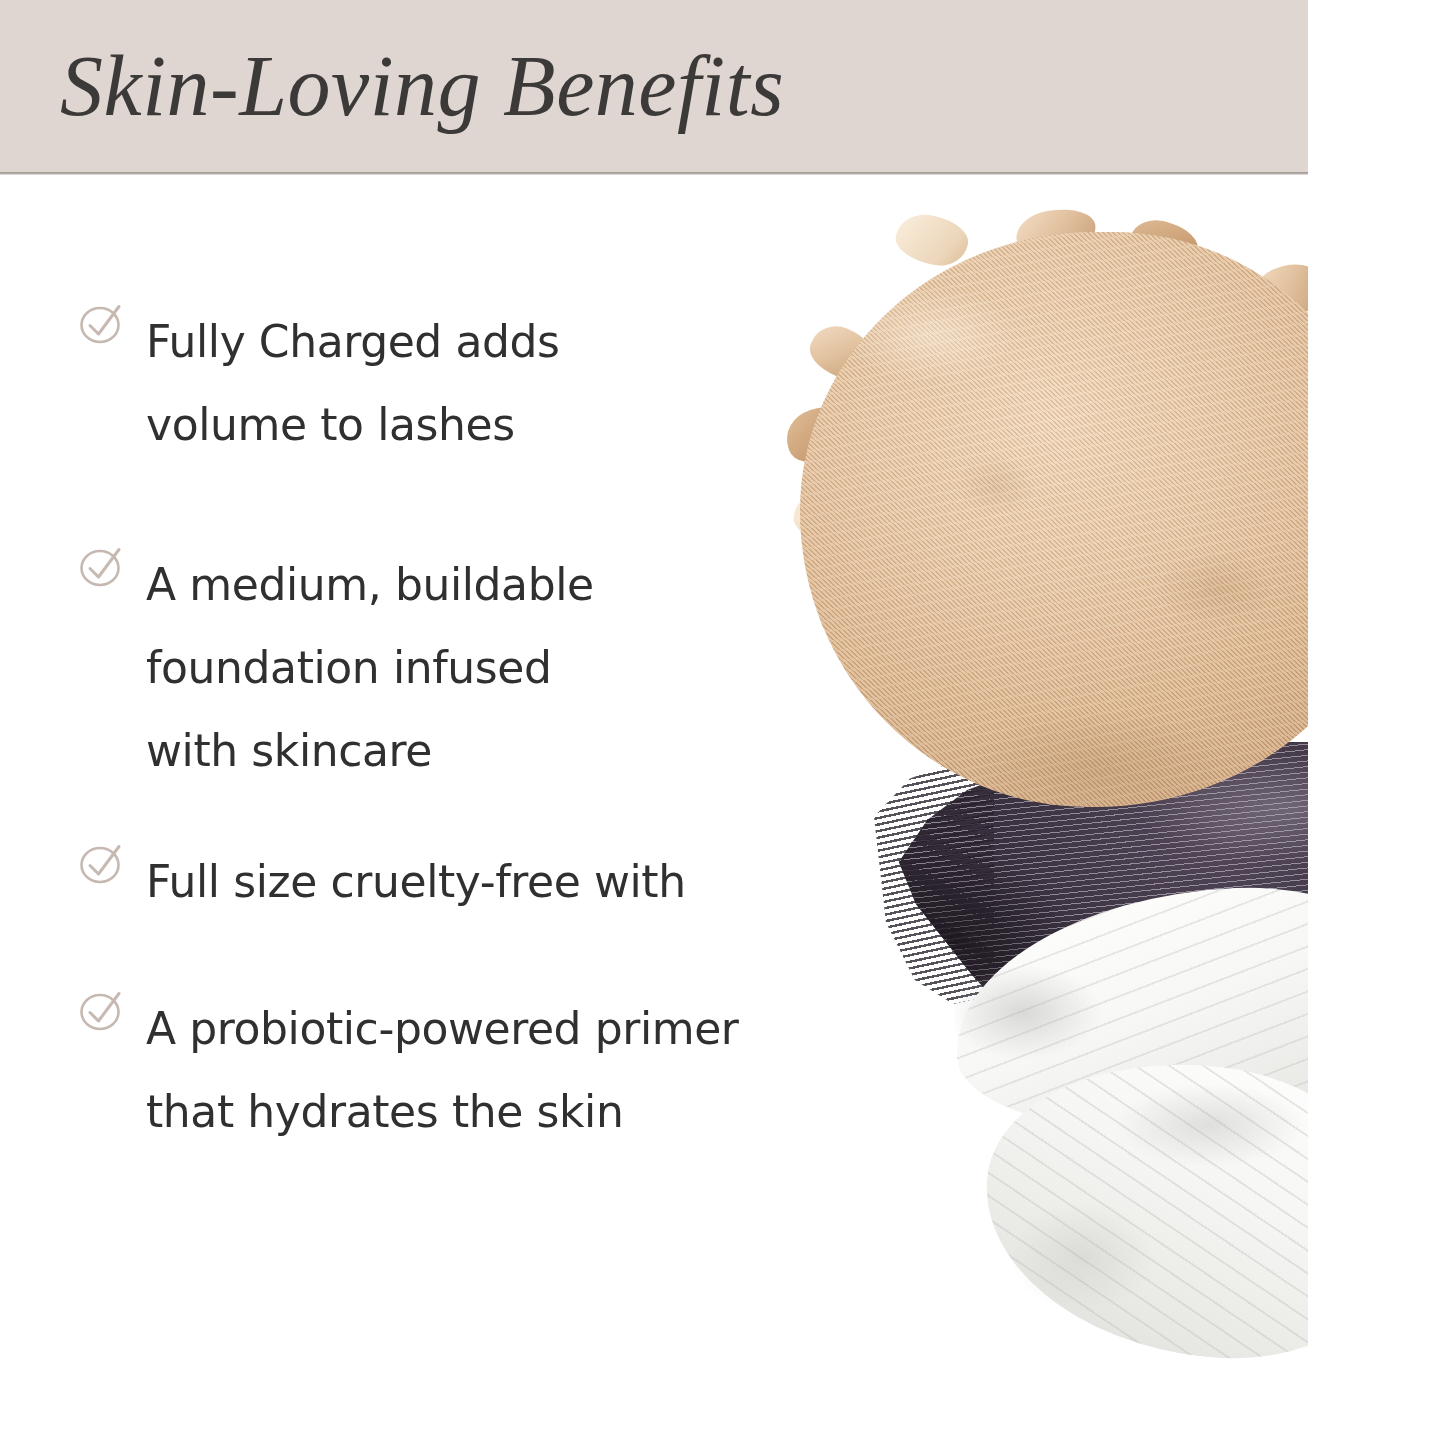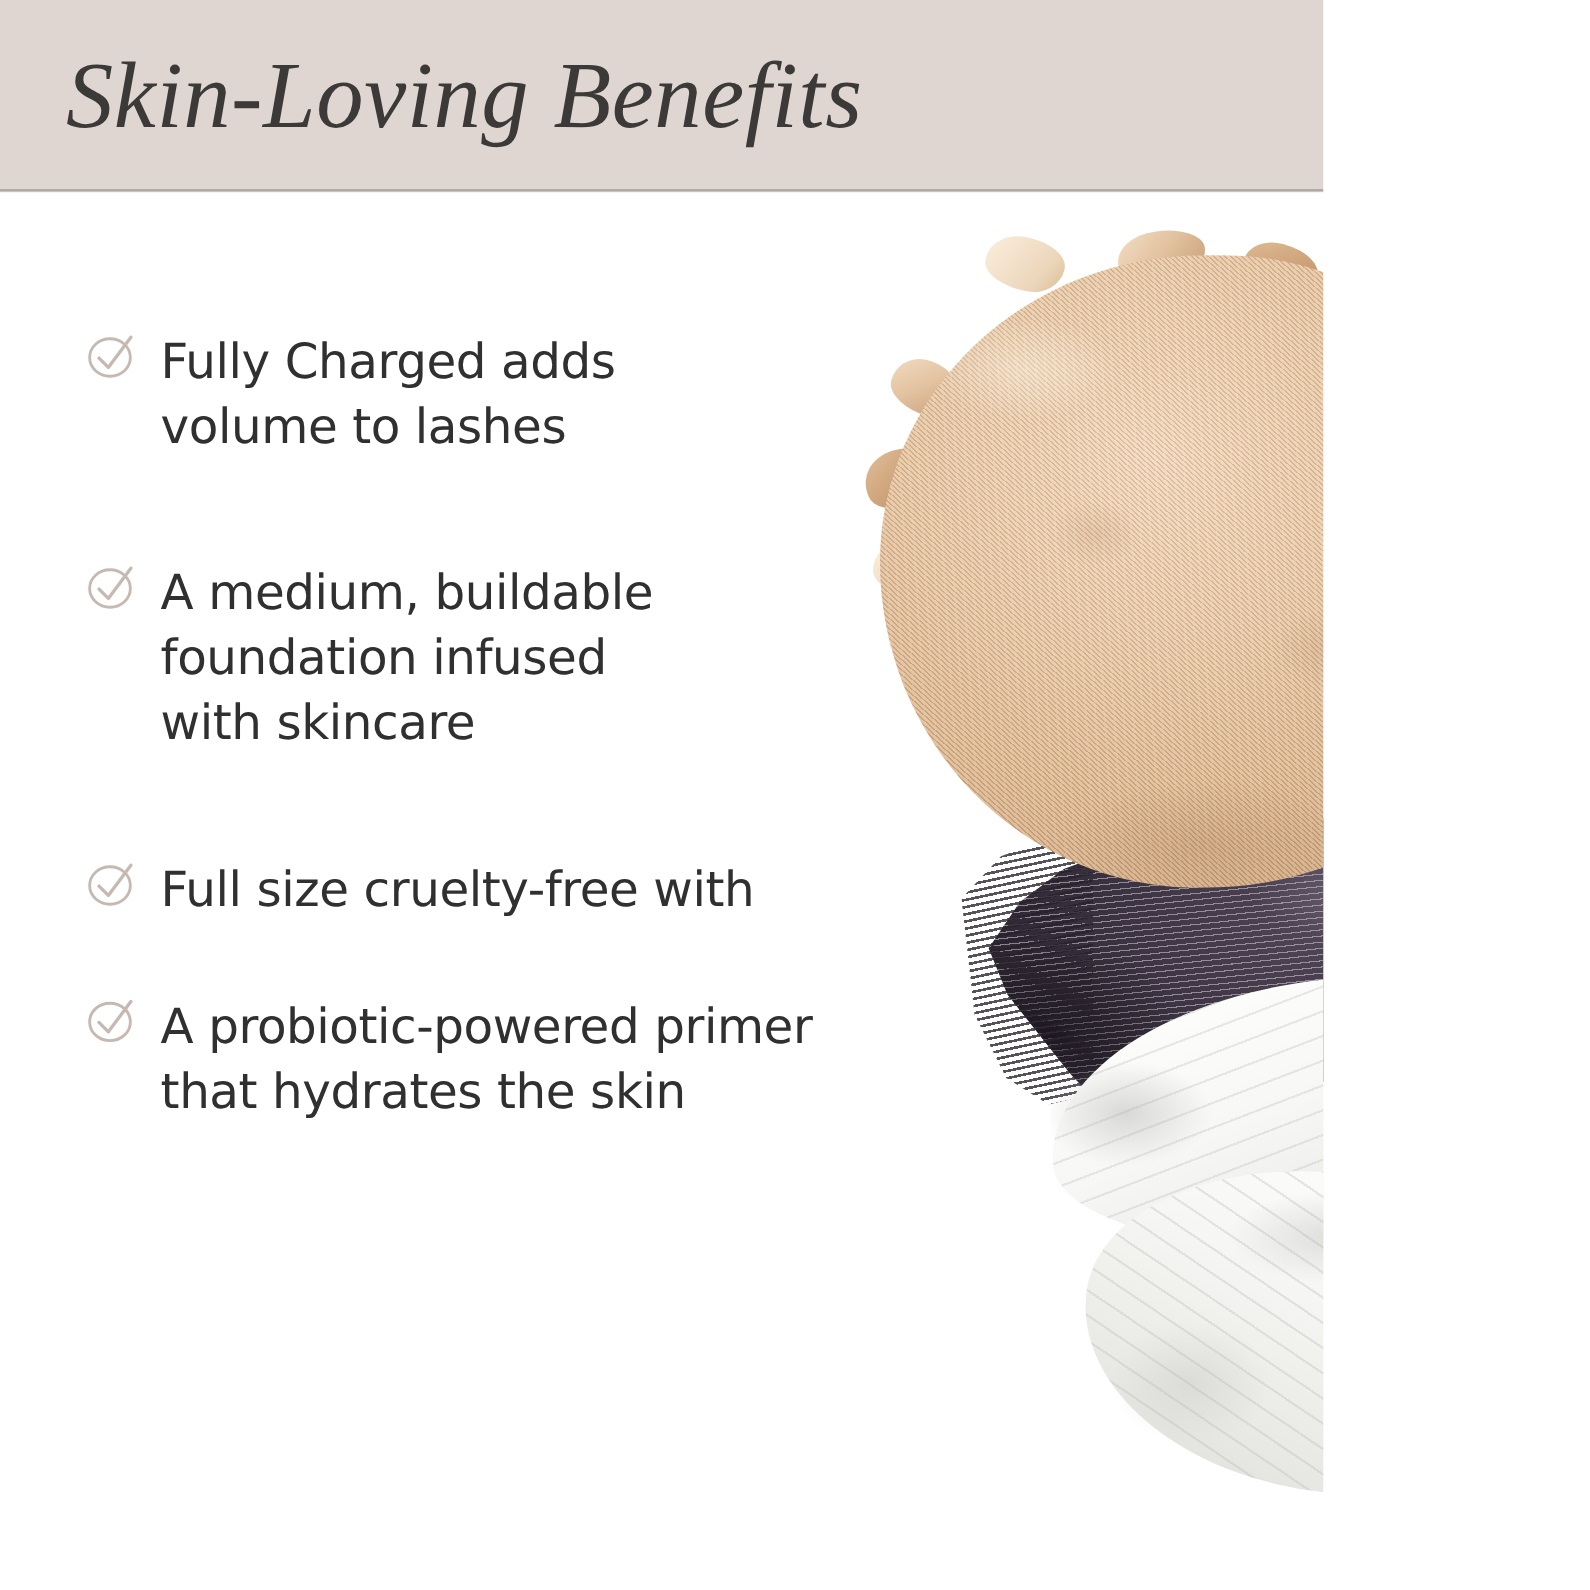--- a/index.html
+++ b/index.html
@@ -5,21 +5,21 @@
   html, body {
     margin: 0;
     padding: 0;
     background: #ffffff;
   }
   body {
     font-family: "Liberation Sans", sans-serif;
   }
   #canvas {
     position: relative;
-    width: 1203px;
+    width: 1308px;
     height: 1445px;
     background: #ffffff;
     overflow: hidden;
   }
 
   
   #header-band {
     position: absolute;
     left: 0;
     top: 0;
@@ -66,21 +66,21 @@
     width: 48px;
     height: 48px;
     display: block;
   }
   .benefit-text {
     display: block;
     margin-left: 68px;
     font-family: "DejaVu Sans", "Liberation Sans", sans-serif;
     font-weight: 400;
     font-size: 44px;
-    line-height: 59px;
+    line-height: 83px;
     color: #303030;
     letter-spacing: -0.4px;
     white-space: pre-line;
   }
 
   
   #powder-disc {
     position: absolute;
     left: 800px;
     top: 232px;
@@ -278,21 +278,21 @@
       <span class="benefit-icon">
         <svg viewBox="0 0 48 48" width="48" height="48" aria-hidden="true">
           <ellipse cx="22" cy="25" rx="18.5" ry="17" fill="none" stroke="#C6B9B1" stroke-width="2.6"></ellipse>
           <path d="M12 25.5 L20.5 34 L41 6.5" fill="none" stroke="#C6B9B1" stroke-width="3" stroke-linecap="round" stroke-linejoin="round"></path>
         </svg>
       </span>
       <span class="benefit-text">Fully Charged adds
 volume to lashes</span>
     </div>
 
-    <div class="benefit-item" style="min-height:222px; margin-top:50px;">
+    <div class="benefit-item" style="min-height:222px; margin-top:77px;">
       <span class="benefit-icon">
         <svg viewBox="0 0 48 48" width="48" height="48" aria-hidden="true">
           <ellipse cx="22" cy="25" rx="18.5" ry="17" fill="none" stroke="#C6B9B1" stroke-width="2.6"></ellipse>
           <path d="M12 25.5 L20.5 34 L41 6.5" fill="none" stroke="#C6B9B1" stroke-width="3" stroke-linecap="round" stroke-linejoin="round"></path>
         </svg>
       </span>
       <span class="benefit-text">A medium, buildable
 foundation infused
 with skincare</span>
     </div>

